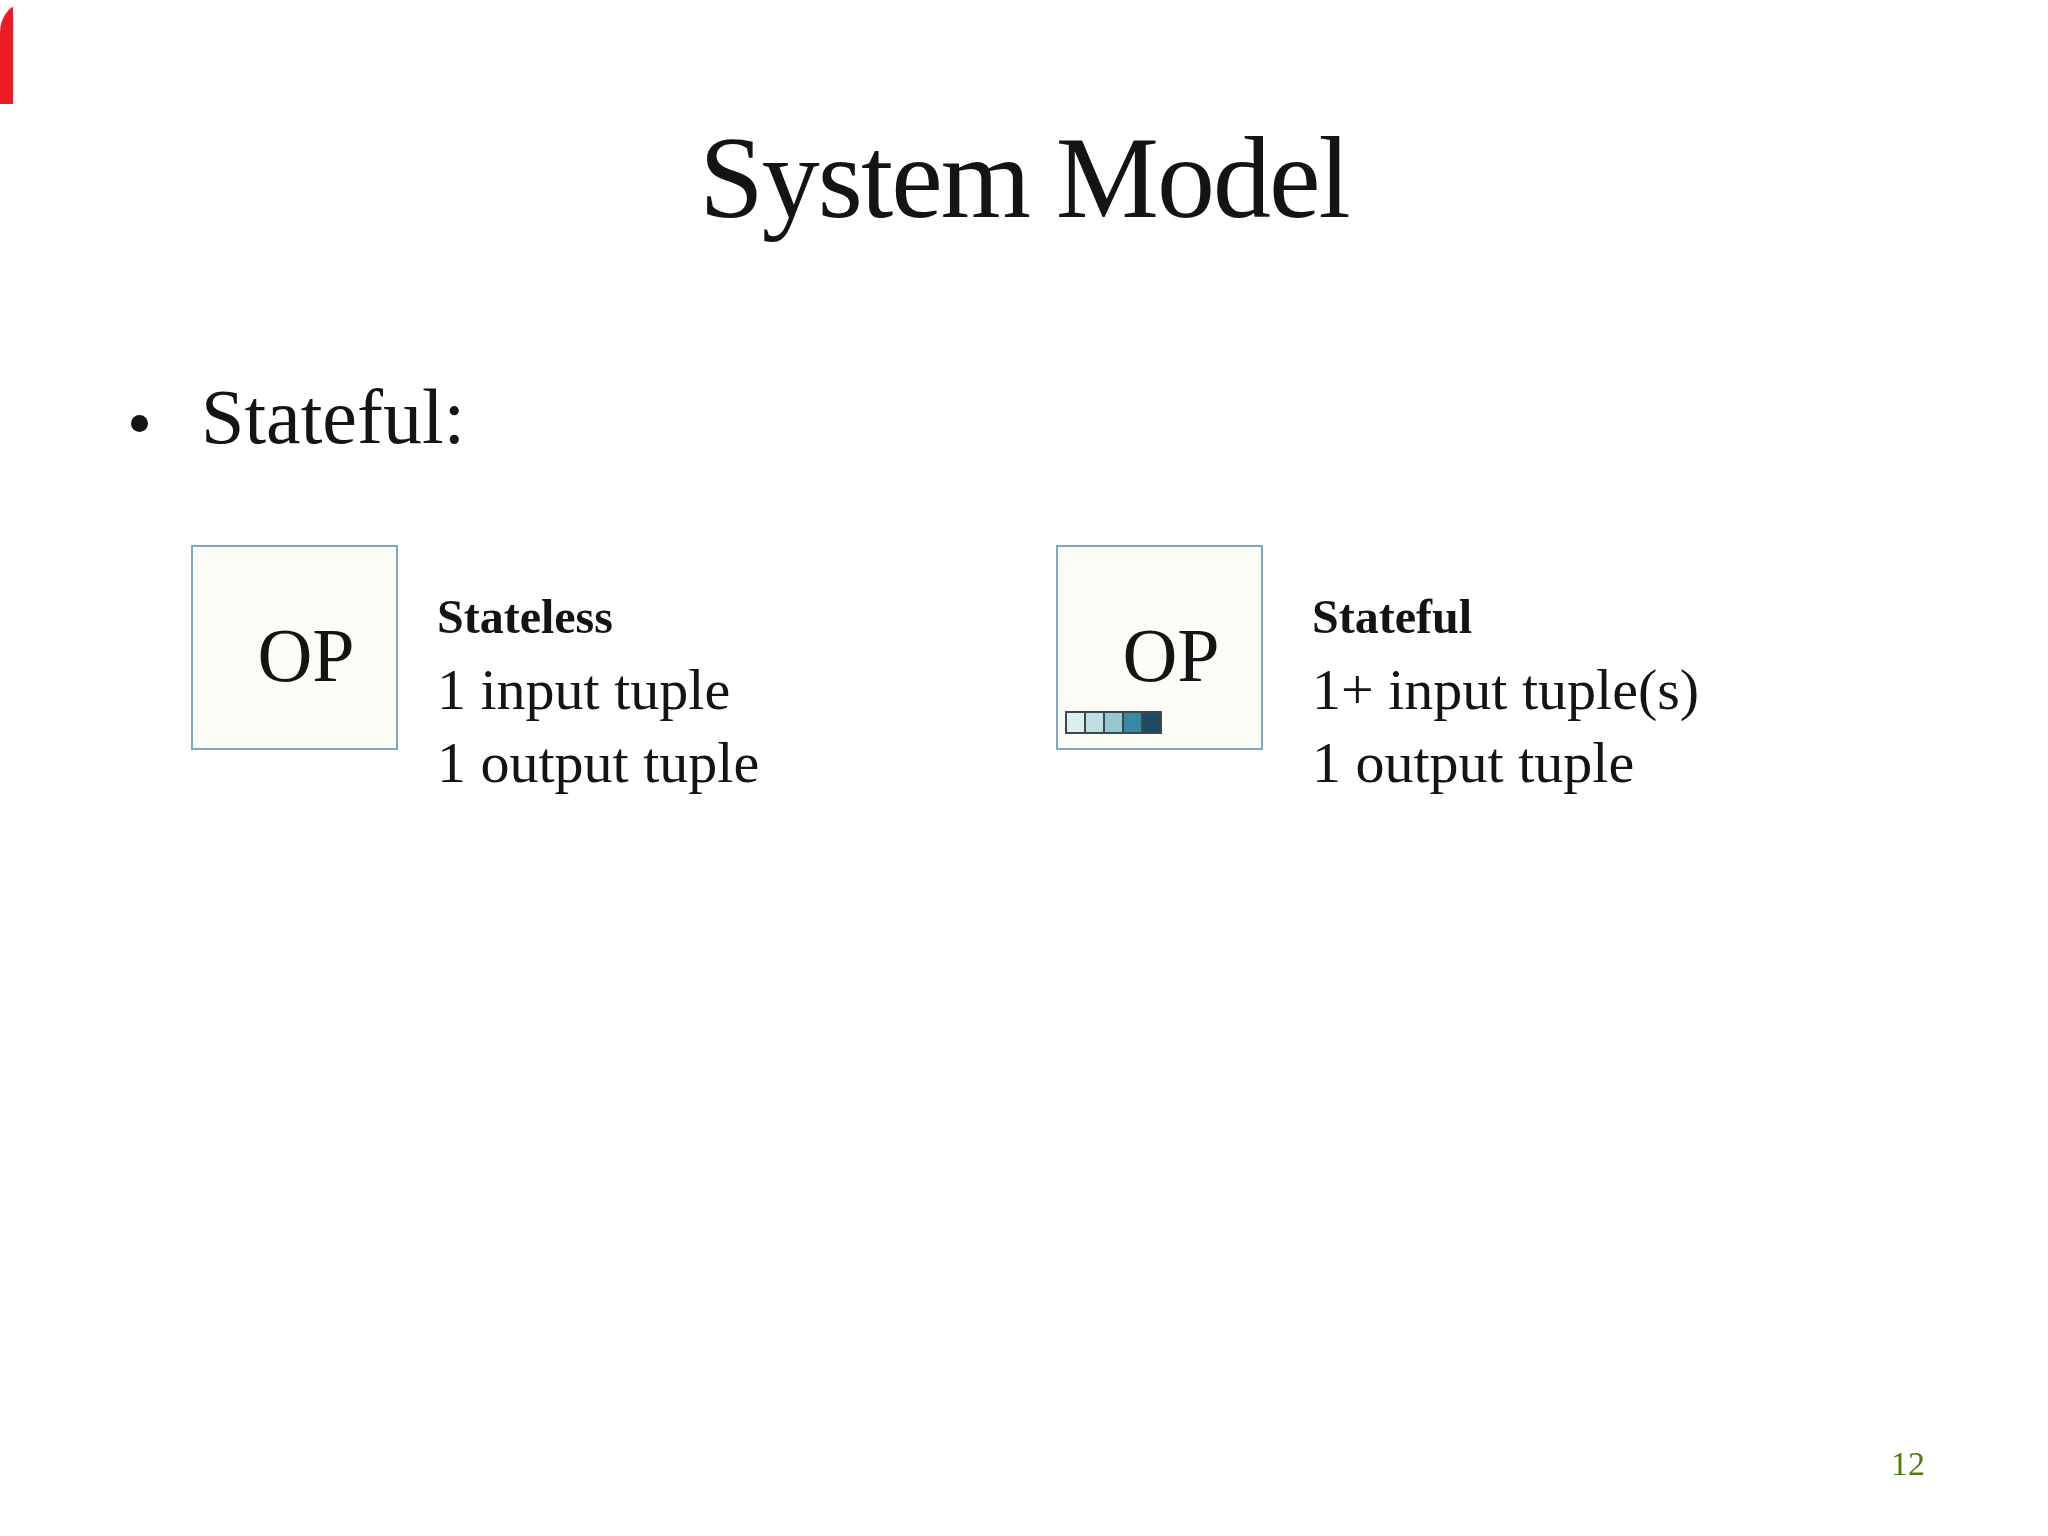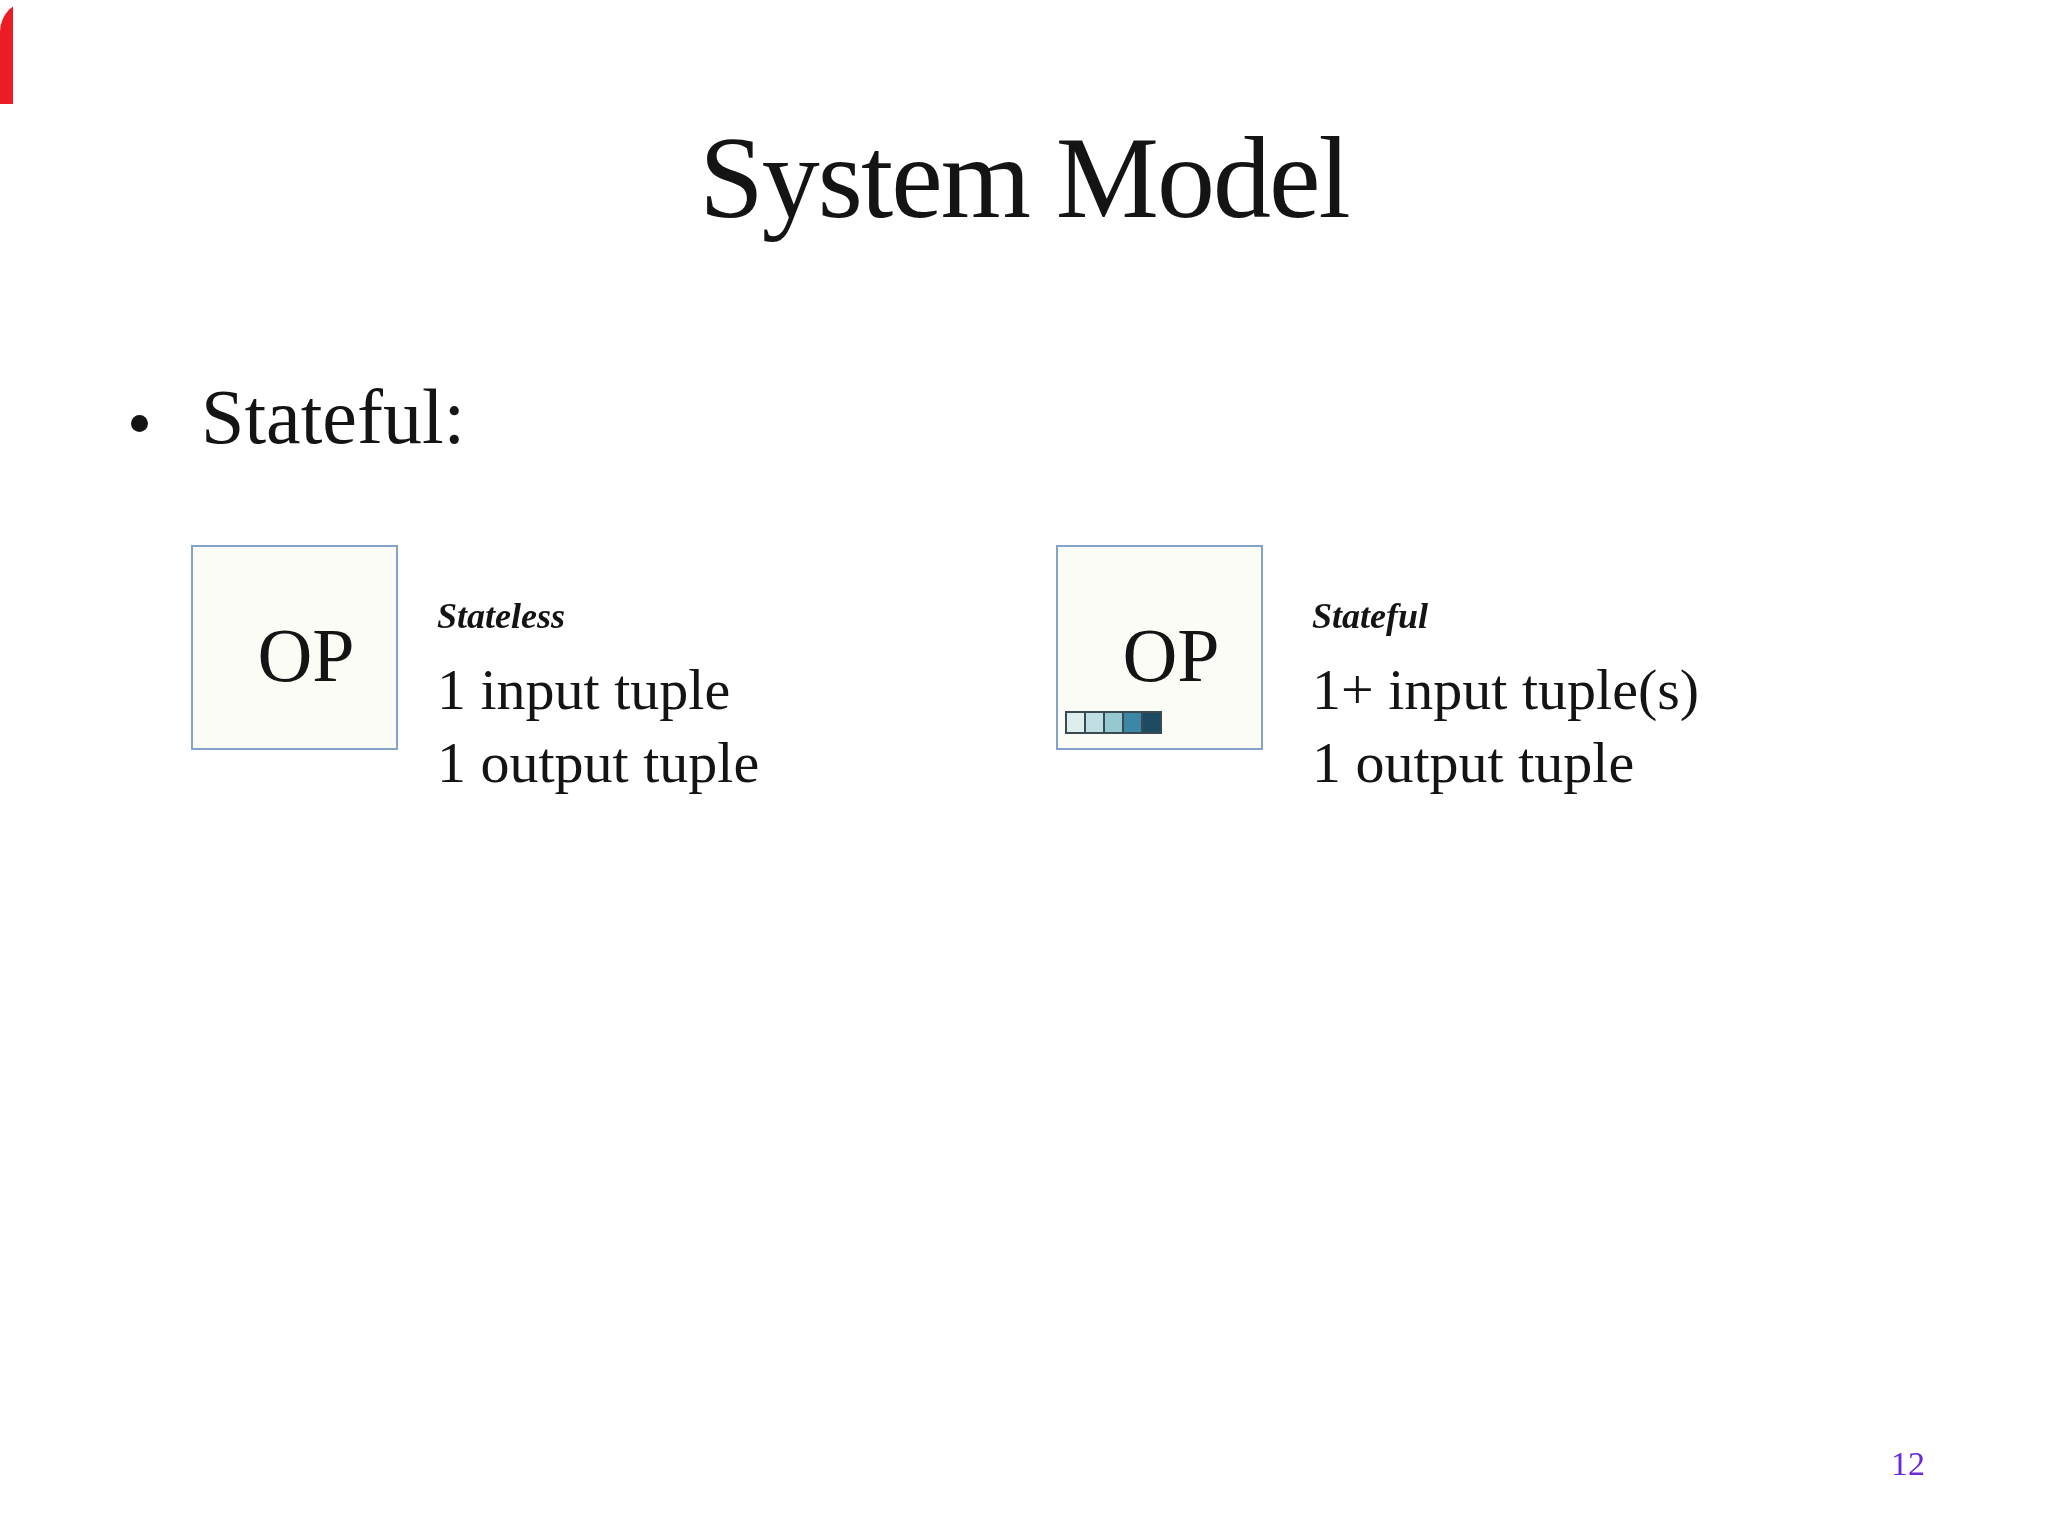--- a/index.html
+++ b/index.html
@@ -87,37 +87,36 @@
 
   .op-text {
     position: absolute;
     top: 580px;
     white-space: nowrap;
   }
   .op-text.left  { left: 437px; }
   .op-text.right { left: 1312px; }
   .op-type-label {
     font-weight: bold;
-    font-size: 36px;
+    font-size: 48px;
     line-height: 73px;
-    font-style: italic;
   }
   .op-detail-line {
     font-size: 58px;
     line-height: 73px;
     font-family: Liberation Serif, serif;
   }
 
   .page-number {
     position: absolute;
     left: 1891px;
     top: 1447px;
     font-size: 34px;
     line-height: 1;
-    color: #6d28d9;
+    color: #4d7c0f;
   }
 </style>
 </head>
 <body>
 
 <div class="slide">
 
   <div class="accent-bar" style="background: rgb(237, 28, 36);"></div>
 
   <div class="slide-title">System Model</div>

